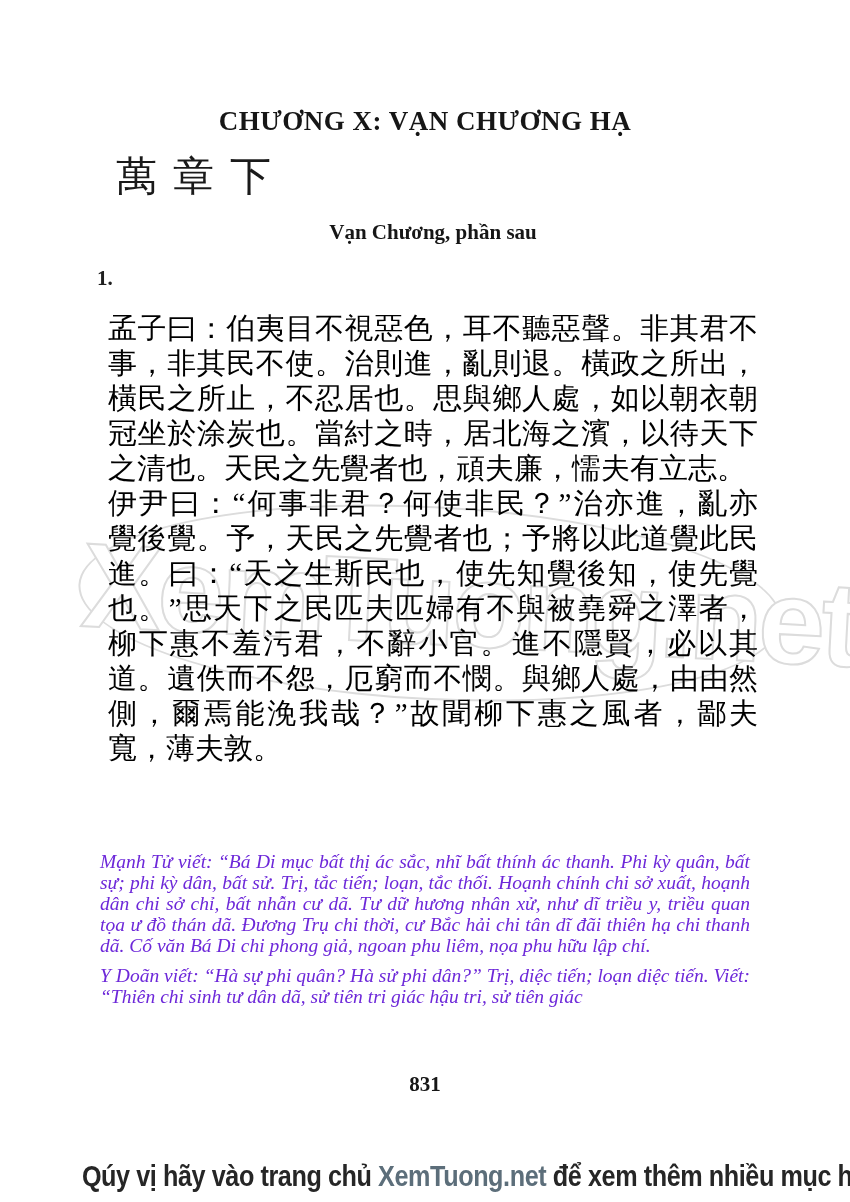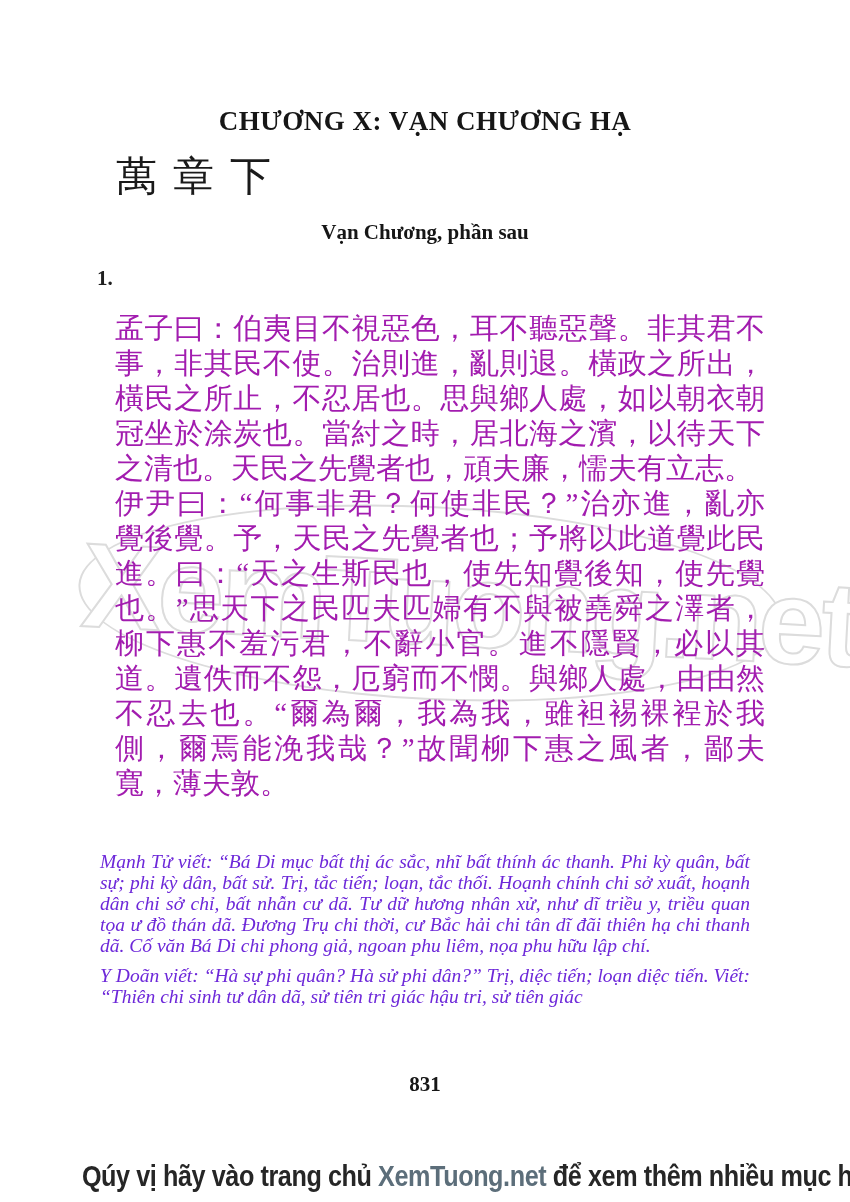--- a/index.html
+++ b/index.html
@@ -44,34 +44,34 @@
     font-size: 27px; font-weight: bold; letter-spacing: 0.5px;
     color: #161616;
   }
   .cn-title {
     position: absolute; top: 150px; left: 0; width: 650px;
     font-size: 41px; line-height: 52px;
     letter-spacing: 16px; padding-left: 16px; box-sizing: border-box;
     color: #1a1a1a;
   }
   .subtitle {
-    position: absolute; top: 220px; left: 0; width: 650px;
+    position: absolute; top: 220px; left: 8px; width: 650px;
     text-align: center;
     font-size: 21px; font-weight: bold;
     color: #161616;
   }
   .section-number {
     position: absolute; top: 266px; left: -3px;
     font-size: 21px; font-weight: bold;
   }
 
   
   .cn-block {
-    position: absolute; top: 311px; left: 15px; width: 650px;
-    font-size: 29px; color: #a21caf;
+    position: absolute; top: 311px; left: 8px; width: 650px;
+    font-size: 29px; color: #000000;
   }
   .cn-line {
     height: 35px; line-height: 35px;
     text-align: justify;
     text-align-last: justify;
     white-space: nowrap-none;
   }
   .cn-line.cn-last { text-align: left; text-align-last: left; }
 
   
@@ -130,21 +130,20 @@
         <div class="cn-line">事，非其民不使。治則進，亂則退。橫政之所出，</div>
         <div class="cn-line">橫民之所止，不忍居也。思與鄉人處，如以朝衣朝</div>
         <div class="cn-line">冠坐於涂炭也。當紂之時，居北海之濱，以待天下</div>
         <div class="cn-line cn-last">之清也。天民之先覺者也，頑夫廉，懦夫有立志。</div>
         <div class="cn-line">伊尹曰：“何事非君？何使非民？”治亦進，亂亦</div>
         <div class="cn-line">覺後覺。予，天民之先覺者也；予將以此道覺此民</div>
         <div class="cn-line">進。曰：“天之生斯民也，使先知覺後知，使先覺</div>
         <div class="cn-line">也。”思天下之民匹夫匹婦有不與被堯舜之澤者，</div>
         <div class="cn-line">柳下惠不羞污君，不辭小官。進不隱賢，必以其</div>
         <div class="cn-line">道。遺佚而不怨，厄窮而不憫。與鄉人處，由由然</div>
-        <div class="cn-line">不忍去也。“爾為爾，我為我，雖袒裼裸裎於我</div>
         <div class="cn-line">側，爾焉能浼我哉？”故聞柳下惠之風者，鄙夫</div>
         <div class="cn-line cn-last">寬，薄夫敦。</div>
       </div>
 
     <div class="vi-block">
         <p class="vi-para">Mạnh Tử viết: “Bá Di mục bất thị ác sắc, nhĩ bất thính ác thanh. Phi kỳ quân, bất sự; phi kỳ dân, bất sử. Trị, tắc tiến; loạn, tắc thối. Hoạnh chính chi sở xuất, hoạnh dân chi sở chỉ, bất nhẫn cư dã. Tư dữ hương nhân xử, như dĩ triều y, triều quan tọa ư đồ thán dã. Đương Trụ chi thời, cư Bắc hải chi tân dĩ đãi thiên hạ chi thanh dã. Cố văn Bá Di chi phong giả, ngoan phu liêm, nọa phu hữu lập chí.</p>
         <p class="vi-para">Y Doãn viết: “Hà sự phi quân? Hà sử phi dân?” Trị, diệc tiến; loạn diệc tiến. Viết: “Thiên chi sinh tư dân dã, sử tiên tri giác hậu tri, sử tiên giác</p>
       </div>
 
     <div class="page-number">831</div>

